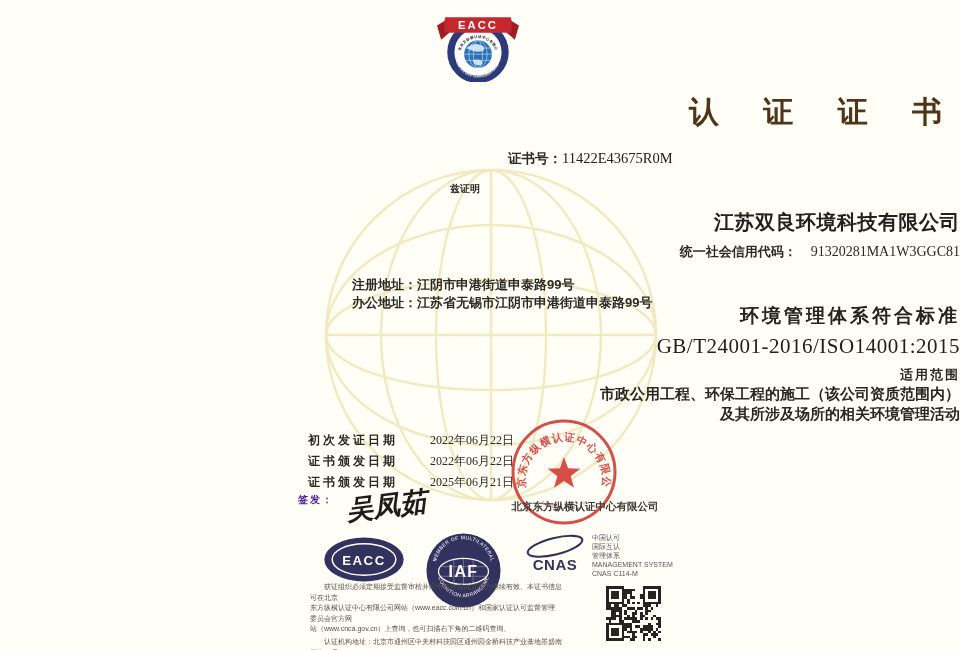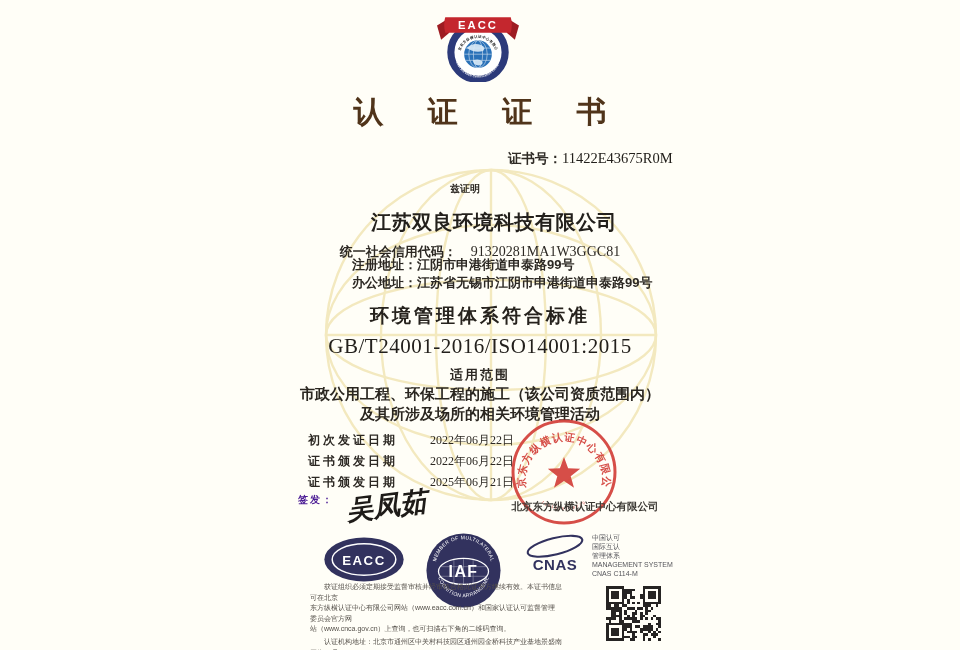--- a/index.html
+++ b/index.html
@@ -4,39 +4,39 @@
 <style>
   * { margin:0; padding:0; box-sizing:border-box; }
   html,body { width:960px; height:650px; overflow:hidden; background:#fffef7; }
   #stage {
     position:relative; width:960px; height:650px;
     background:#fffef7;
     font-family:"Liberation Sans","DejaVu Sans",sans-serif;
     color:#35302a;
   }
   .abs { position:absolute; }
-  .ctr { left:0; right:0; text-align:center; }
+  .ctr { left:0; right:0; text-align:right; }
   .serif { font-family:"Liberation Serif","DejaVu Serif",serif; }
 
   
   #watermark { left:318px; top:162px; width:346px; height:346px; opacity:.95; }
 
   
   #emblem { left:436px; top:10px; width:84px; height:72px; }
   #cert-title { top:92px; font-size:30px; font-weight:bold; color:#50341a; letter-spacing:18px; padding-left:18px; }
   #cert-no { left:508px; top:150px; font-size:13.5px; }
   #cert-no .lbl { font-weight:bold; color:#2e2a25; }
   #cert-no .val { font-family:"Liberation Serif","DejaVu Serif",serif; font-size:14.5px; color:#23201c; }
 
   #certify { left:450px; top:182px; font-size:10px; font-weight:bold; color:#2c2823; }
   #company { top:209px; font-size:20px; font-weight:bold; color:#23201c; letter-spacing:.5px;padding-left:28px; }
   #credit { top:243px; font-size:13px; font-weight:bold; color:#2c2823; }
   #credit .val { font-family:"Liberation Serif","DejaVu Serif",serif; font-weight:normal; font-size:14px;margin-left:14px; }
 
-  #addresses { left:352px; top:256px; font-size:13px; font-weight:bold; color:#2c2823; line-height:18px; }
+  #addresses { left:352px; top:276px; font-size:13px; font-weight:bold; color:#2c2823; line-height:18px; }
   #system-line { top:303px; font-size:19px; font-weight:bold; letter-spacing:3px; color:#26221d; }
   #standard { top:334px; font-size:21px; color:#23201c; letter-spacing:.5px; }
   #scope-title { top:366px; font-size:13px; font-weight:bold; letter-spacing:2px; color:#2c2823; }
   #scope { top:384px; font-size:15px; font-weight:bold; color:#2a2620; line-height:20px; }
 
   #dates { left:308px; top:430px; font-size:12px; line-height:21px; color:#2c2823; }
   #dates .row { display:flex; }
   #dates .lbl { font-weight:bold; letter-spacing:3px; width:108px; }
   #dates .val { font-family:"Liberation Serif","DejaVu Serif",serif; margin-left:14px; }
 

